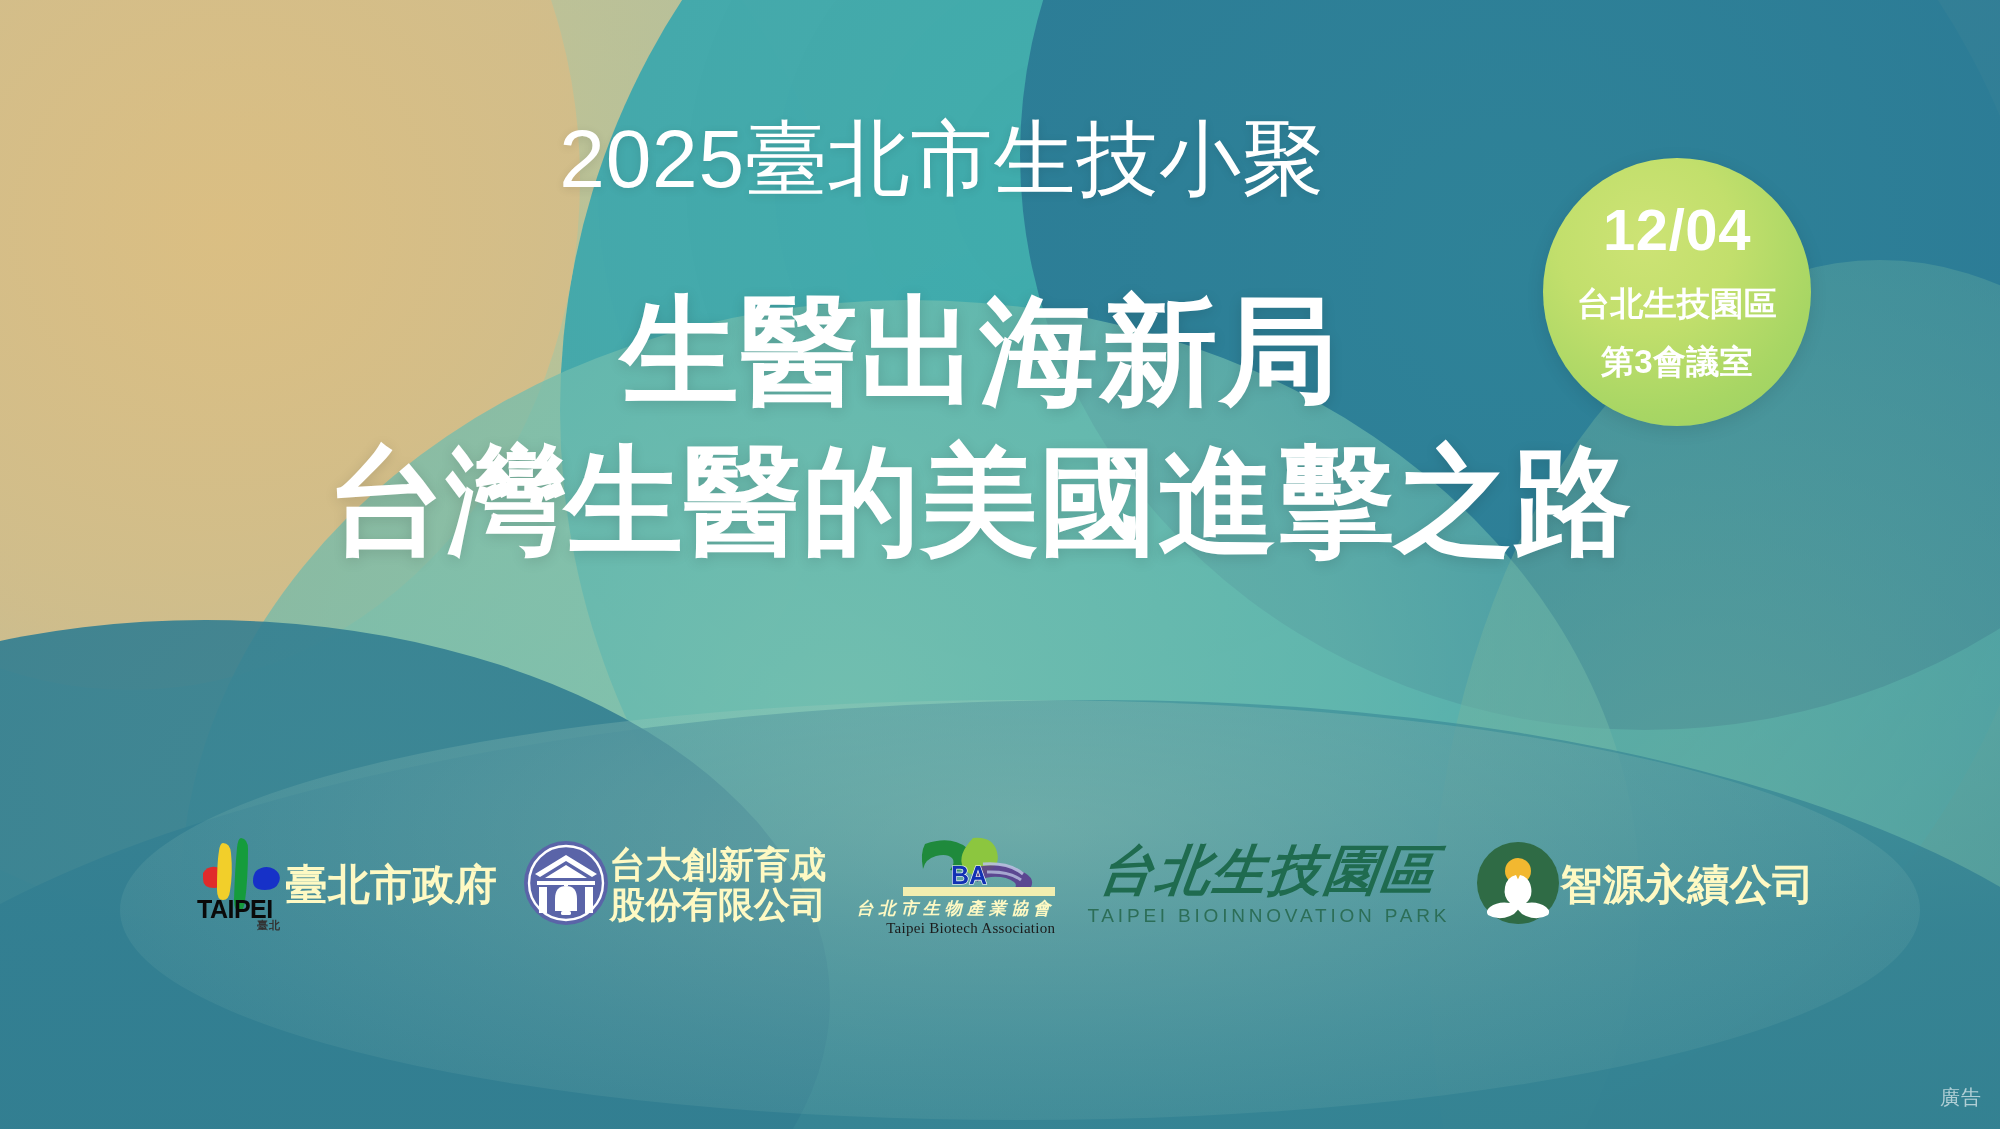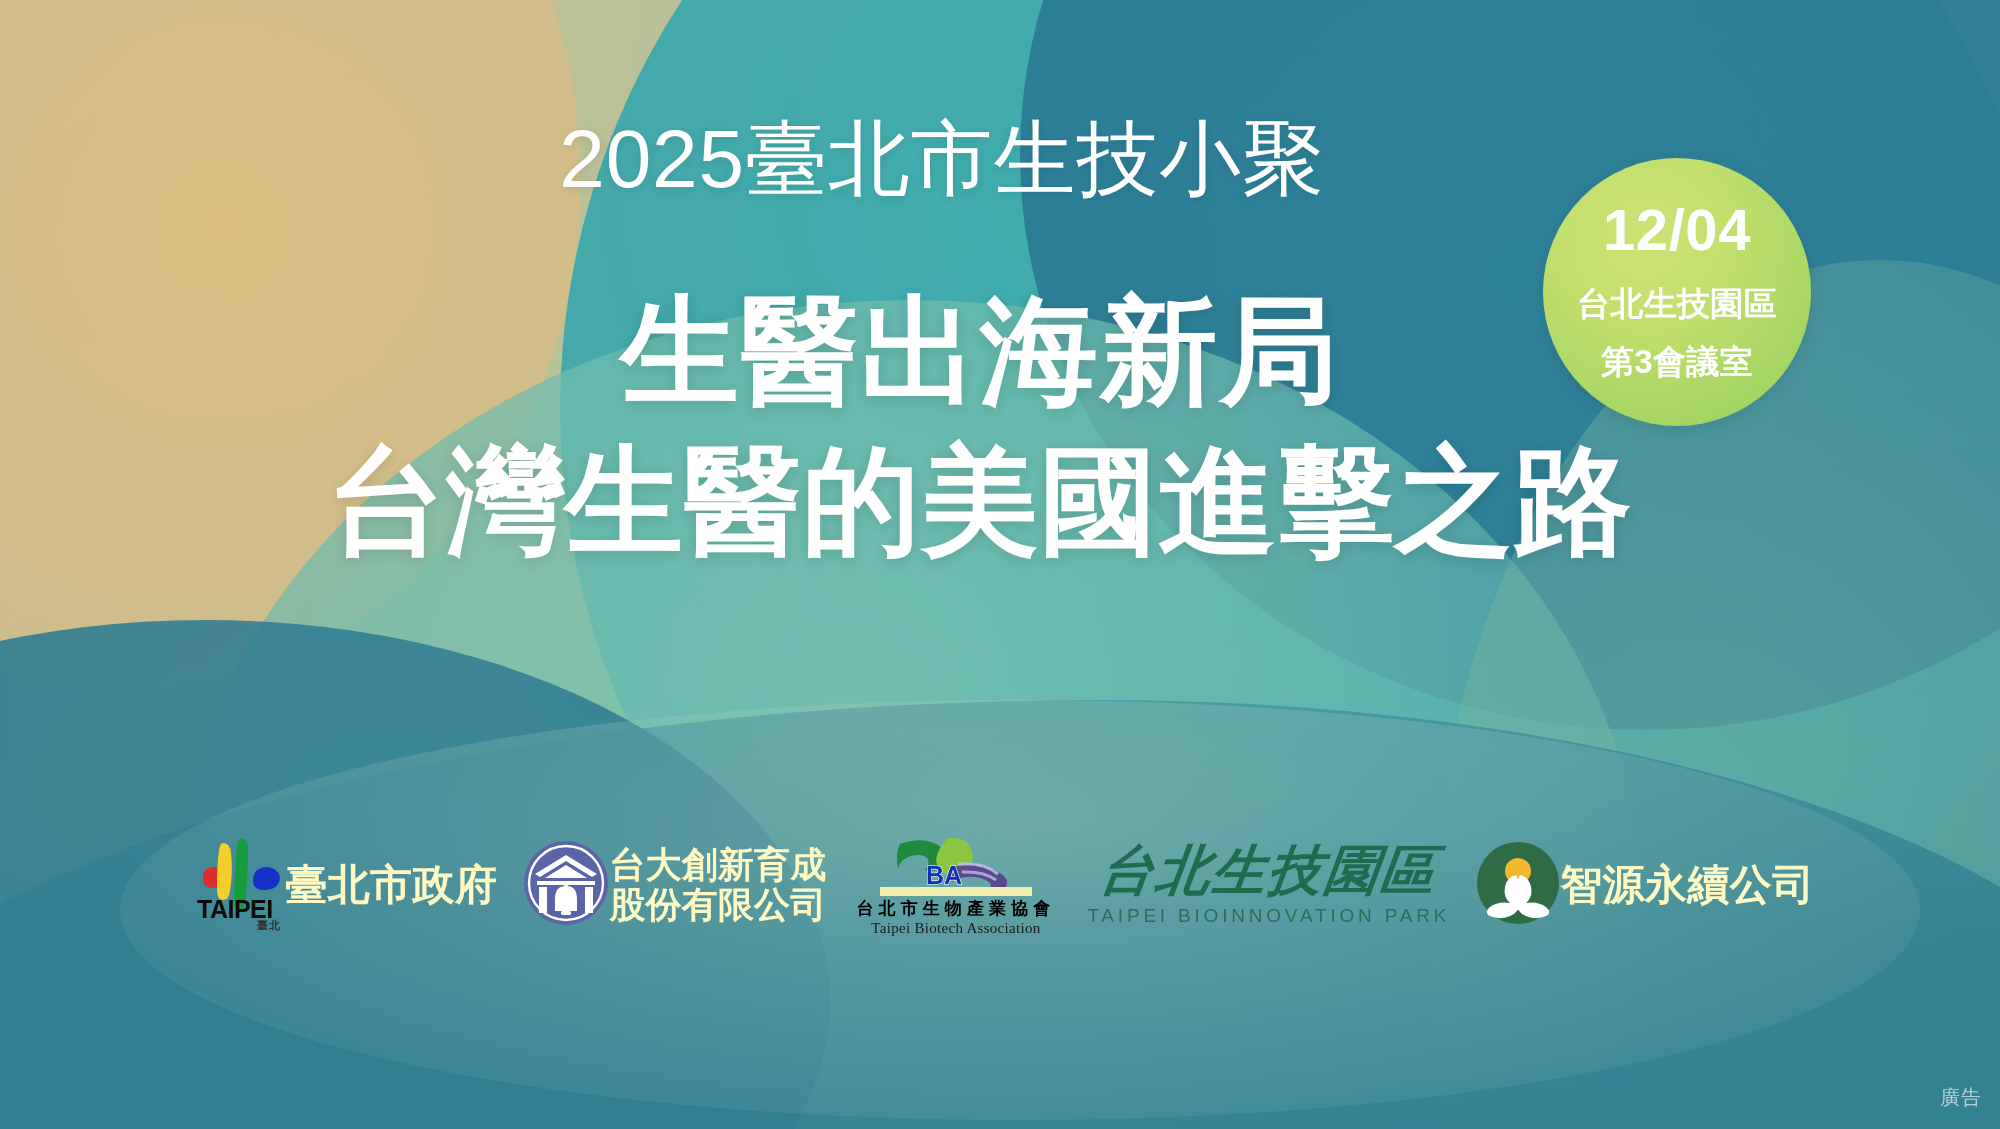--- a/index.html
+++ b/index.html
@@ -252,23 +252,24 @@
   .logo-tba { margin-left: 4px; margin-right: 4px; }
   
   .logo-biopark { margin-left: 2px; }
   
   .logo-chihyuan .logo-text { font-size: 42px; letter-spacing: 0.01em; }
 
   .tba-cn {
     font-family: "Liberation Serif", "DejaVu Serif", serif;
     font-size: 17px;
     font-weight: 700;
-    color: #000000;
+    color: #fef9c3;
     letter-spacing: 0.30em;
     white-space: nowrap;
+    font-style: italic;
   }
   .tba-en {
     font-family: "Liberation Serif", "DejaVu Serif", serif;
     font-size: 15px;
     font-weight: 400;
     color: #1b1b1b;
     letter-spacing: 0.02em;
     white-space: nowrap;
     text-align: center;
   }
@@ -380,21 +381,21 @@
             <path d="M43 46 q11 0 11 13 v12 h-22 v-12 q0-13 11-13 z" fill="#ffffff"></path>
             <rect x="38" y="71" width="10" height="4" rx="1.6" fill="#ffffff"></rect>
             <rect x="41" y="41" width="4" height="5" fill="#ffffff"></rect>
           </svg>
         </div>
         <div class="logo-text">台大創新育成
 股份有限公司</div>
       </div>
 
       <div class="logo-item logo-tba">
-        <div style="display:flex;flex-direction:column;align-items:center;">
+        <div style="display:flex;flex-direction:column;align-items:flex-end;">
           <div class="logo-mark">
             <svg width="148" height="62" viewBox="0 0 148 62" aria-hidden="true">
 
               <path d="M18 10 q26-9 42 4 q10 8 2 17 q-7 8-19 5 q6-8 2-12 q-5-5-16-2 q-11 3-13 13 q-3-16 2-25 z" fill="#1f8a3c"></path>
 
               <path d="M66 4 q20-2 24 14 q4 15-12 21 q-15 6-22-6 q-6-12 10-29 z" fill="#8cc63f"></path>
 
               <path d="M70 33 q28-6 48 6 q10 6 6 14 q-5 9-20 5 q8-6 3-10 q-8-6-23-5 q-10 1-14 5 q-3-12 0-15 z" fill="#5b3a8e" opacity="0.88"></path>
               <path d="M76 30 q26-2 40 10" fill="none" stroke="#b9bfe0" stroke-width="3" opacity="0.9"></path>
               <path d="M80 38 q22-1 34 8" fill="none" stroke="#b9bfe0" stroke-width="3" opacity="0.8"></path>

